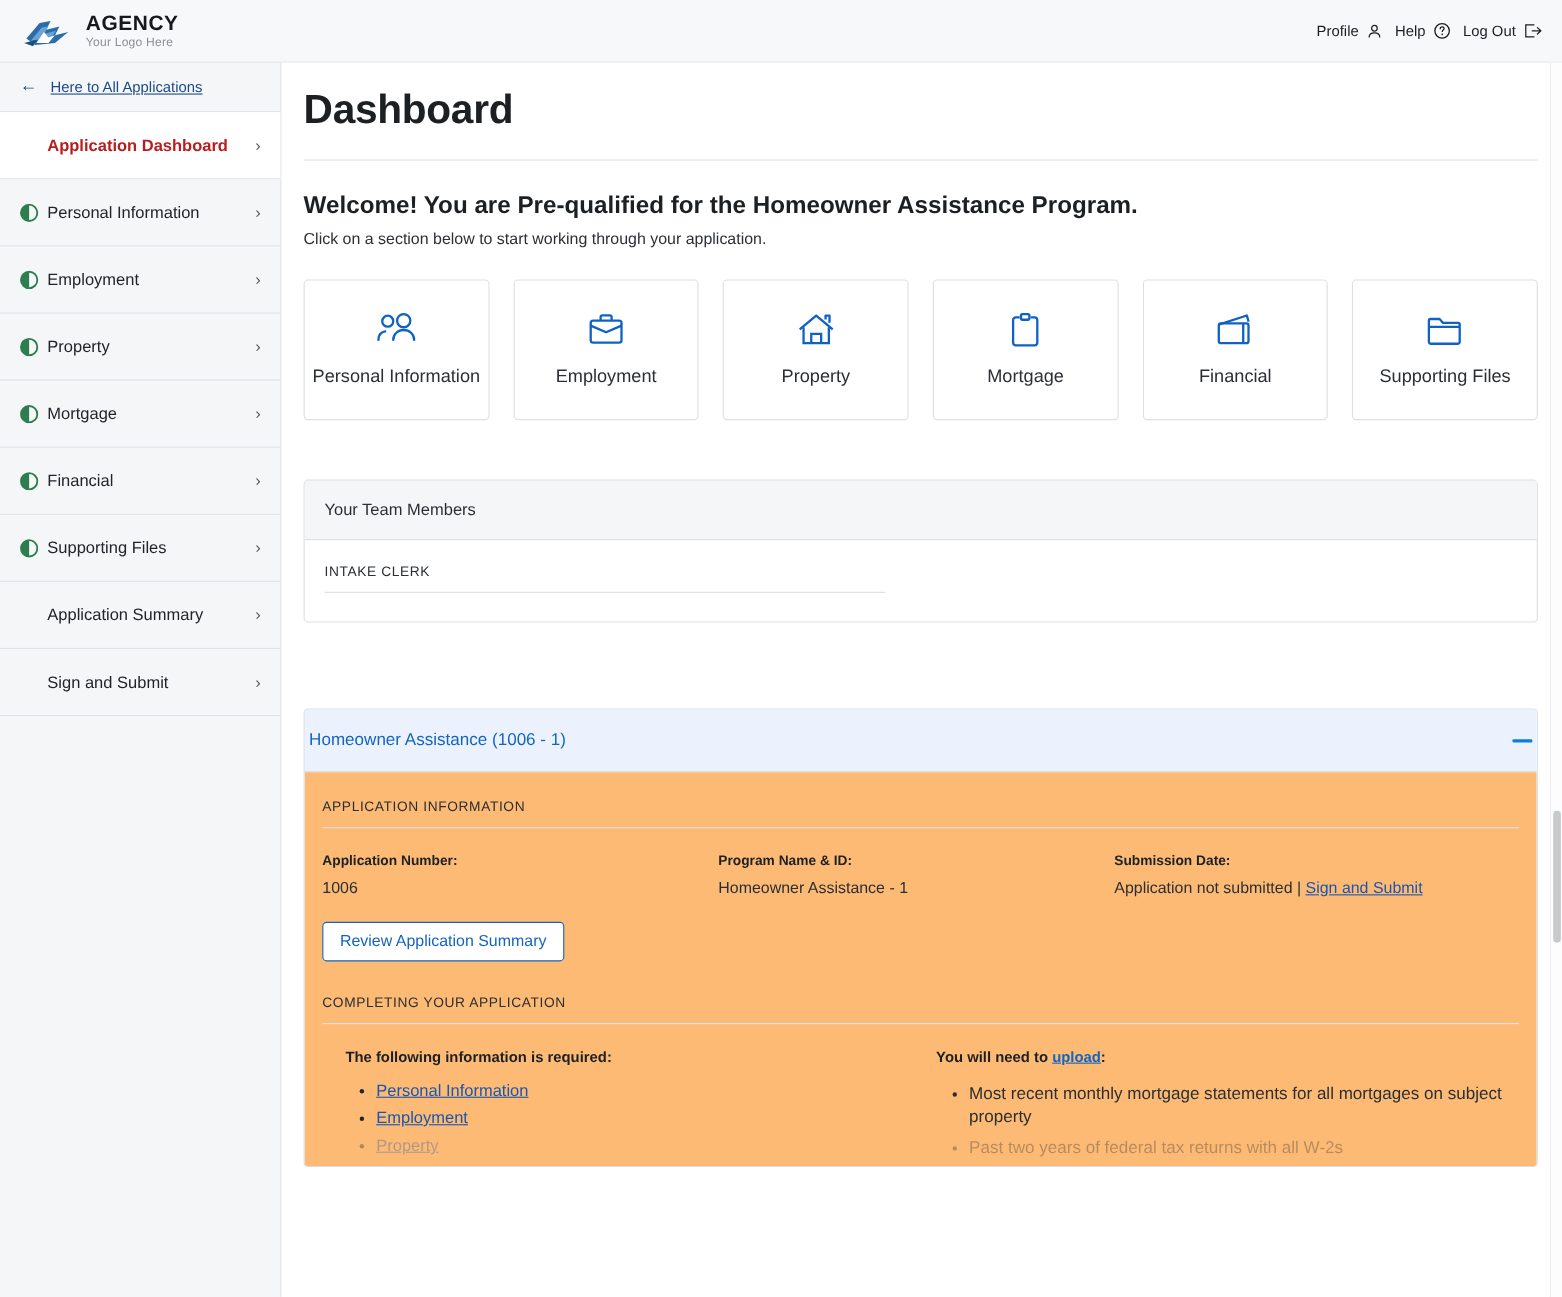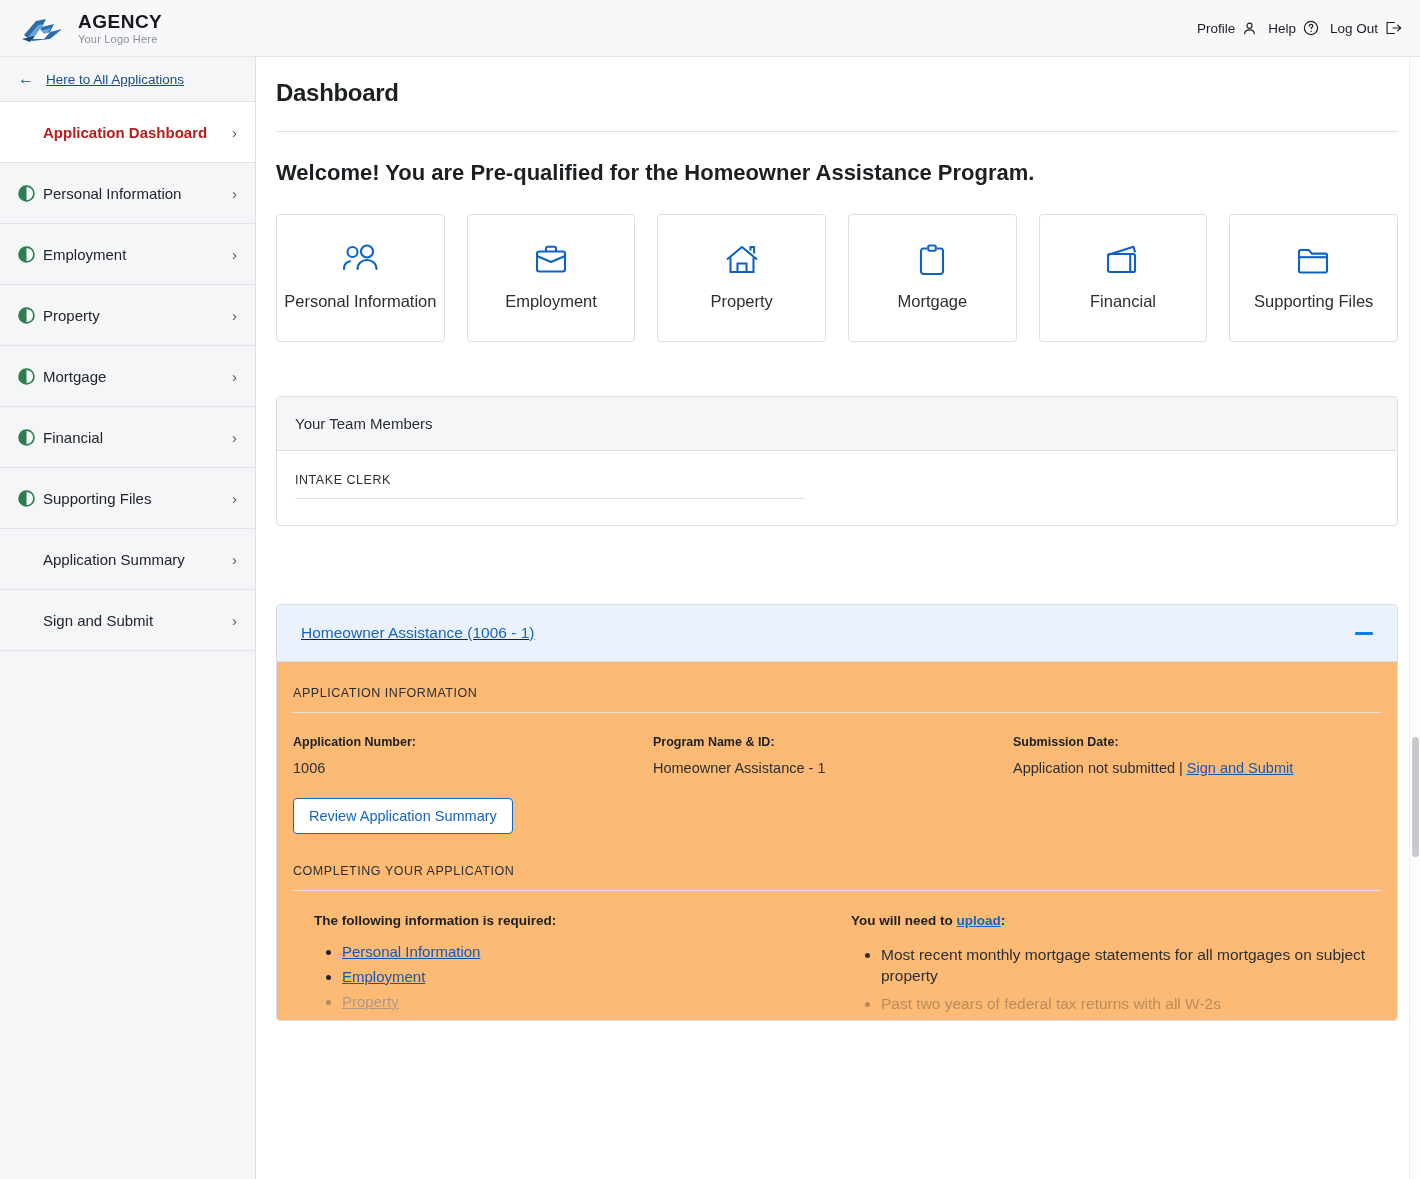--- a/index.html
+++ b/index.html
@@ -72,21 +72,21 @@
   .nav-item.active .nav-label { color: #b91c1c; font-weight: bold; }
   .nav-chev { margin-left: auto; color: #55595e; font-size: 15px; line-height: 1; }
 
   
   .main {
     flex: 1 1 auto; background: #fff;
     padding: 0 22px 0 20px;
     overflow: hidden; position: relative;
   }
   .page-title {
-    font-size: 24px; font-weight: bold; color: #1d2023;
+    font-size: 37px; font-weight: bold; color: #1d2023;
     padding: 22px 0 24px 0; letter-spacing: -0.3px;
   }
   .hr { height: 1px; background: #dfe2e6; }
   .welcome {
     font-size: 22px; font-weight: bold; color: #1d2023;
     margin-top: 28px;
   }
   .welcome-sub { font-size: 14.5px; color: #2c3034; margin-top: 10px; }
 
   
@@ -129,24 +129,23 @@
     font-size: 14.5px; color: #1a56b0; text-decoration: underline;
     display: block; margin-top: 7px; cursor: pointer;
   }
 
   
   .accordion {
     margin-top: 78px; border: 1px solid #d6dde8; border-radius: 4px;
     overflow: hidden;
   }
   .acc-head {
-    background: #ebf2fd; padding: 19px 24px;
+    background: #ebf2fd; padding: 19px 4px;
     display: flex; align-items: center; cursor: pointer;
     border-bottom: 1px solid #d6dde8;
-    text-decoration: underline;
   }
   .acc-title { font-size: 15.5px; color: #1465c0; }
   .acc-toggle {
     margin-left: auto; width: 18px; height: 3px;
     background: #0d7ee0; border-radius: 1px;
   }
   .acc-body { padding: 24px 16px 0 16px; background: #fdba74; }
   .sec-label {
     font-size: 12.5px; letter-spacing: 0.55px; color: #2b2f33;
     padding-bottom: 12px; border-bottom: 1px solid #dfe2e6;
@@ -316,20 +315,21 @@
       <span class="nav-label">Sign and Submit</span>
       <span class="nav-chev">›</span>
     </div>
   </nav>
 
   <main class="main">
     <h1 class="page-title">Dashboard</h1>
     <div class="hr"></div>
 
     <div class="welcome">Welcome! You are Pre-qualified for the Homeowner Assistance Program.</div>
+    <div class="welcome-sub">Click on a section below to start working through your application.</div>
 
     <div class="cards">
       <div class="card">
         <span class="card-icon">
           <svg width="42" height="34" viewBox="0 0 42 34" fill="none" stroke="#0f62c2" stroke-width="2.1">
             <circle cx="13.5" cy="9" r="5"></circle>
               <circle cx="28" cy="8.5" r="6"></circle>
             <path d="M18.5 26c0-5.3 4.3-9 9.5-9s9.5 3.7 9.5 9" stroke-linecap="round"></path>
             <path d="M5 26c0-4 2.4-7 6.2-7.7" stroke-linecap="round"></path>
           </svg>

